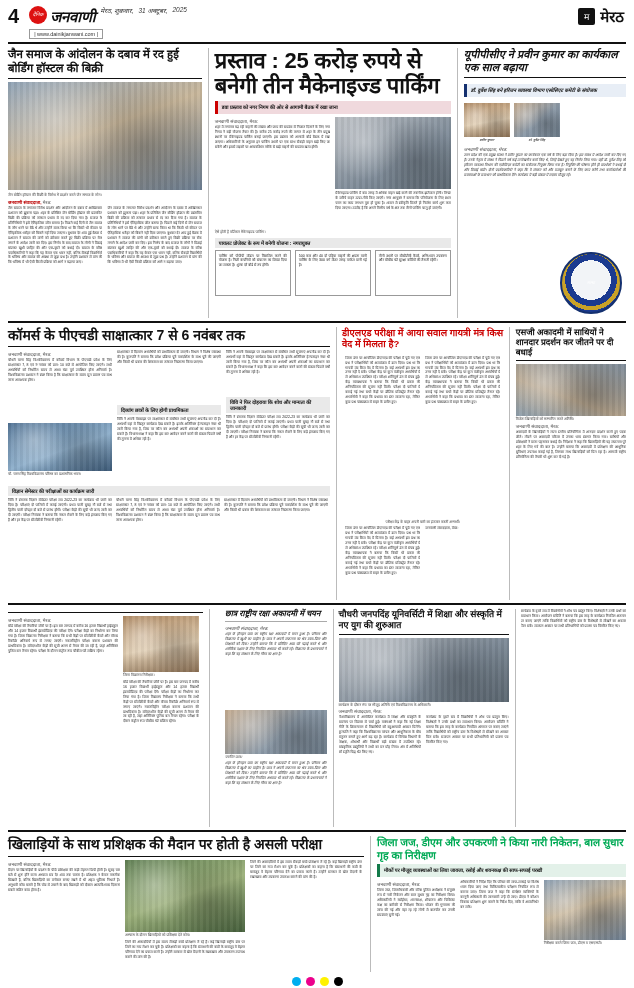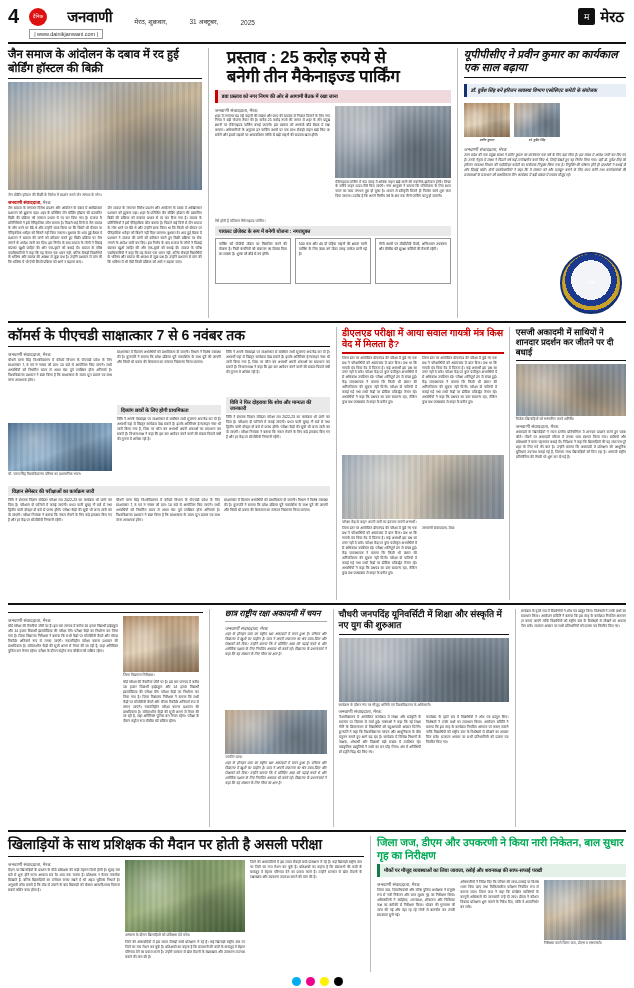--- a/index.html
+++ b/index.html
@@ -11,21 +11,21 @@
     color: #111;
     overflow: hidden;
   }
   .page { width:634px; height:988px; position:relative; padding:6px 8px 0 8px; }
 
   
   .masthead { display:flex; align-items:flex-start; border-bottom:2px solid #111; padding-bottom:3px; }
   .mh-left { display:flex; align-items:flex-start; gap:6px; flex:1; }
   .pageno { font-size:20px; font-weight:bold; line-height:1; padding-right:4px; }
   .mh-logo-wrap { display:flex; flex-direction:column; }
-  .mh-logo-row { display:flex; align-items:flex-end; gap:20px; }
+  .mh-logo-row { display:flex; align-items:flex-start; gap:3px;font-style:italic; }
   .mh-badge {
     width:18px;height:18px;border-radius:50%;background:#d11;color:#fff;
     font-size:5px;display:flex;align-items:center;justify-content:center;line-height:1.05;text-align:center;
   }
   .mh-title { font-size:15px; font-weight:bold; letter-spacing:-0.3px; }
   .mh-sub { font-size:6.5px; color:#333; margin-left:2px; }
   .mh-url { font-size:5.5px; border:1px solid #999; padding:1px 4px; margin-top:3px; color:#333; width:max-content;}
   .mh-right { display:flex; align-items:center; gap:5px; padding-right:2px; }
   .mh-city { font-size:15px; font-weight:bold; }
   .mh-sq { width:17px;height:17px;background:#111;color:#fff;font-size:9px;display:flex;align-items:center;justify-content:center;border-radius:2px;}
@@ -60,21 +60,21 @@
 
   .col { display:flex; flex-direction:column; }
 
   
   .sec1 { display:flex; gap:6px; margin-top:4px; }
   .s1a { width:196px; }
   .s1b { width:250px; border-left:1px solid #bbb; border-right:1px solid #bbb; padding:0 6px; }
   .s1c { width:164px; }
 
   .h-jain { font-size:11.5px; line-height:1.18; }
-  .h-main { font-size:17px; line-height:1.14; letter-spacing:-0.2px;margin-left:12px; }
+  .h-main { font-size:22px; line-height:1.14; letter-spacing:-0.2px; }
   .h-up { font-size:11px; line-height:1.2; color:#111; }
 
   .kicker {
     background:#f0d9dd; border-left:3px solid #c00; font-size:5px; font-weight:bold;
     padding:3px 4px; line-height:1.35; margin:3px 0;
   }
   .subhead-bar { background:#e9e9e9; font-size:5px; font-weight:bold; padding:2px 4px; margin:3px 0 2px; }
   .box-note { border:1px solid #999; padding:3px; font-size:3.5px; line-height:1.4; text-align:justify; }
   .two { display:flex; gap:5px; }
   .three { display:flex; gap:4px; }
@@ -88,21 +88,21 @@
     width:62px;height:62px;border-radius:50%;
     background:radial-gradient(circle at 50% 45%, #f2f4f7 0 46%, #1b3a8f 46% 60%, #c9a227 60% 70%, #1b3a8f 70%);
     border:2px solid #14306f; position:absolute; right:4px; bottom:4px;
     display:flex;align-items:center;justify-content:center;
   }
   .emblem span { font-size:4px; color:#fff; text-align:center; line-height:1.1; }
 
   
   .sec2 { margin-top:4px; display:flex; gap:6px; }
   .s2a { width:330px; }
-  .s2b { width:188px; border-left:1px solid #bbb; border-right:1px solid #bbb; padding:0 5px; }
+  .s2b { width:188px; border-left:1px solid #bbb; border-right:1px solid #bbb; padding:0 5px;align-items:center; }
   .s2c { width:120px; }
   .h-commerce { font-size:14px; line-height:1.15; }
   .h-dl { font-size:9.5px; line-height:1.2; color:#c00; }
   .h-ncc { font-size:8.5px; line-height:1.2; }
 
   
   .sec3 { margin-top:4px; display:flex; gap:6px; }
   .s3a { width:196px; }
   .s3b { width:118px; border-left:1px solid #bbb; padding-left:15px;font-style:italic;}
   .s3c { width:176px; border-left:1px solid #bbb; padding-left:5px;}

